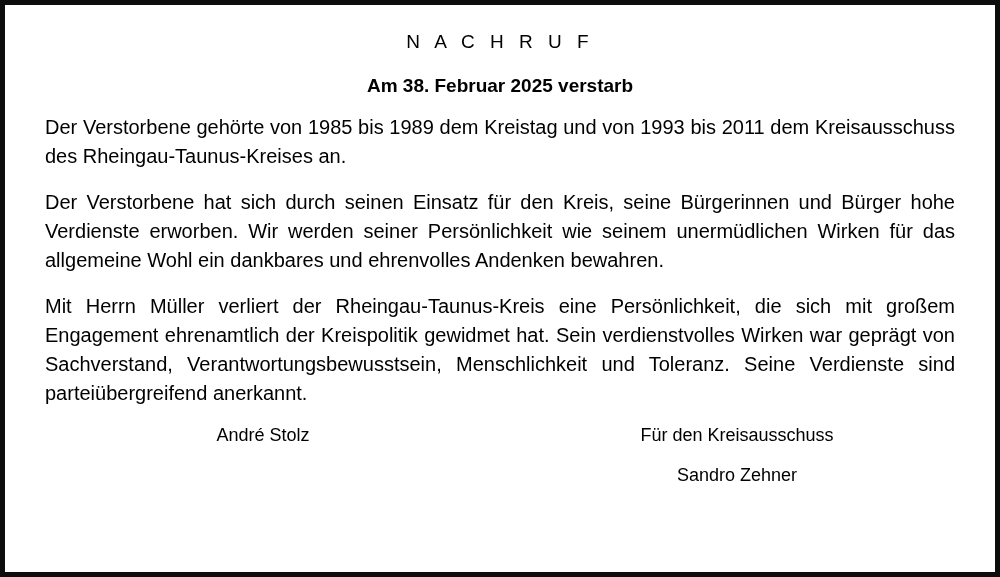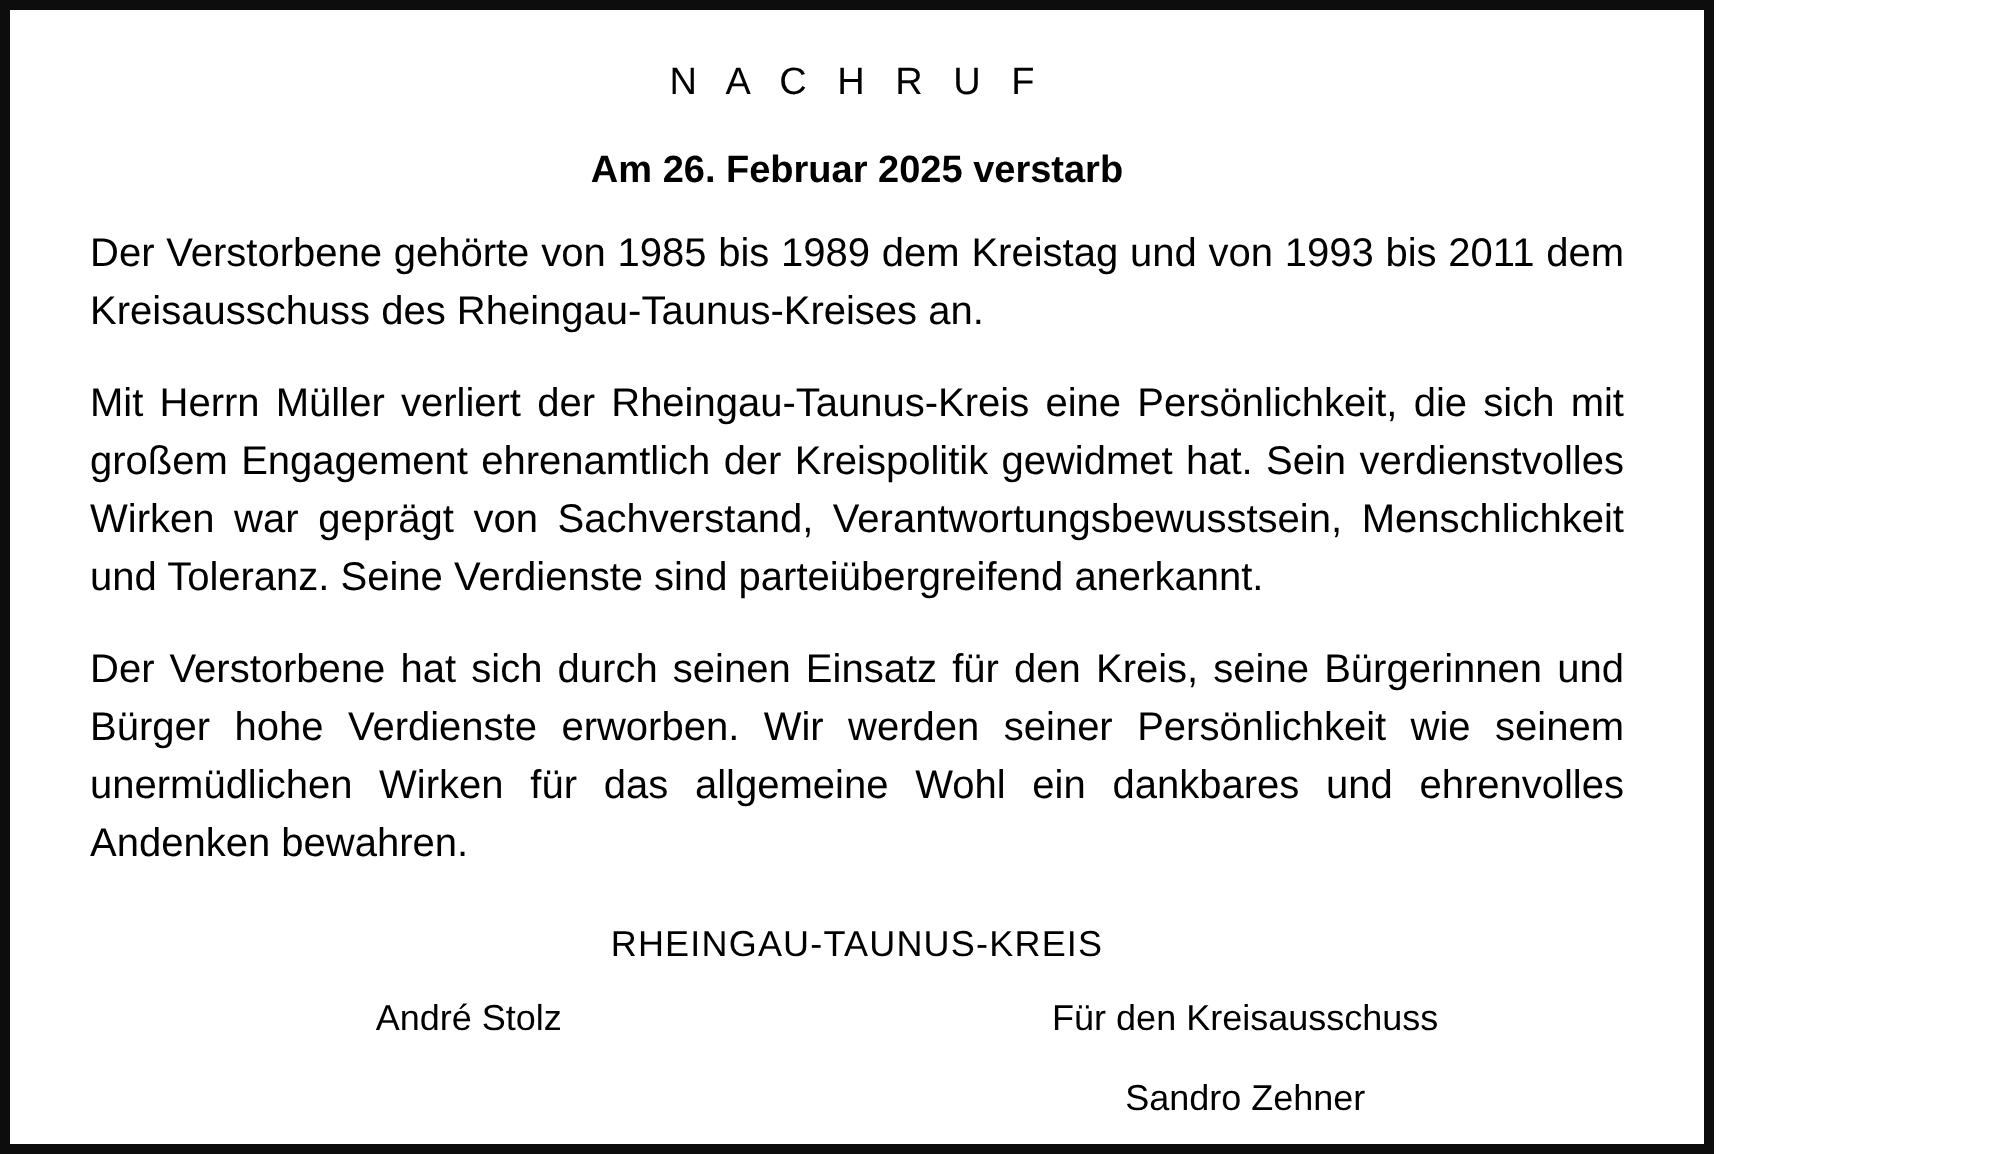--- a/index.html
+++ b/index.html
@@ -9,21 +9,21 @@
   }
   body {
     width: 1000px;
     height: 577px;
     font-family: "Liberation Sans", sans-serif;
     color: #000000;
     overflow: hidden;
   }
   .obituary {
     box-sizing: border-box;
-    width: 857px;
+    width: 1000px;
     height: 577px;
     border: 5px solid #0d0d0d;
     background: #ffffff;
     padding: 22px 40px 10px 40px;
     display: flex;
     flex-direction: column;
   }
   .heading {
     text-align: center;
     font-size: 19px;
@@ -83,29 +83,28 @@
     margin-bottom: 5px;
   }
 </style>
 </head>
 <body>
 
 <div class="obituary">
 
   <div class="heading">N A C H R U F</div>
 
-  <div class="date-line">Am 26. Februar 2025 verstarb</div>
+  <div class="date-line">Am 38. Februar 2025 verstarb</div>
 
 
 
   <p class="para">Der Verstorbene gehörte von 1985 bis 1989 dem Kreistag und von 1993 bis 2011 dem Kreisausschuss des Rheingau-Taunus-Kreises an.</p>
+  <p class="para">Der Verstorbene hat sich durch seinen Einsatz für den Kreis, seine Bürgerinnen und Bürger hohe Verdienste erworben. Wir werden seiner Persönlichkeit wie seinem unermüdlichen Wirken für das allgemeine Wohl ein dankbares und ehrenvolles Andenken bewahren.</p>
   <p class="para">Mit Herrn Müller verliert der Rheingau-Taunus-Kreis eine Persönlichkeit, die sich mit großem Engagement ehrenamtlich der Kreispolitik gewidmet hat. Sein verdienstvolles Wirken war geprägt von Sachverstand, Verantwortungsbewusstsein, Menschlichkeit und Toleranz. Seine Verdienste sind parteiübergreifend anerkannt.</p>
-  <p class="para">Der Verstorbene hat sich durch seinen Einsatz für den Kreis, seine Bürgerinnen und Bürger hohe Verdienste erworben. Wir werden seiner Persönlichkeit wie seinem unermüdlichen Wirken für das allgemeine Wohl ein dankbares und ehrenvolles Andenken bewahren.</p>
 
-  <div class="org">RHEINGAU-TAUNUS-KREIS</div>
 
   <div class="signatures">
     <div class="sig-col">
       <div class="sig-name">André Stolz</div>
 
     </div>
     <div class="sig-col">
       <div class="sig-title">Für den Kreisausschuss</div>
       <div class="sig-name">Sandro Zehner</div>
 

